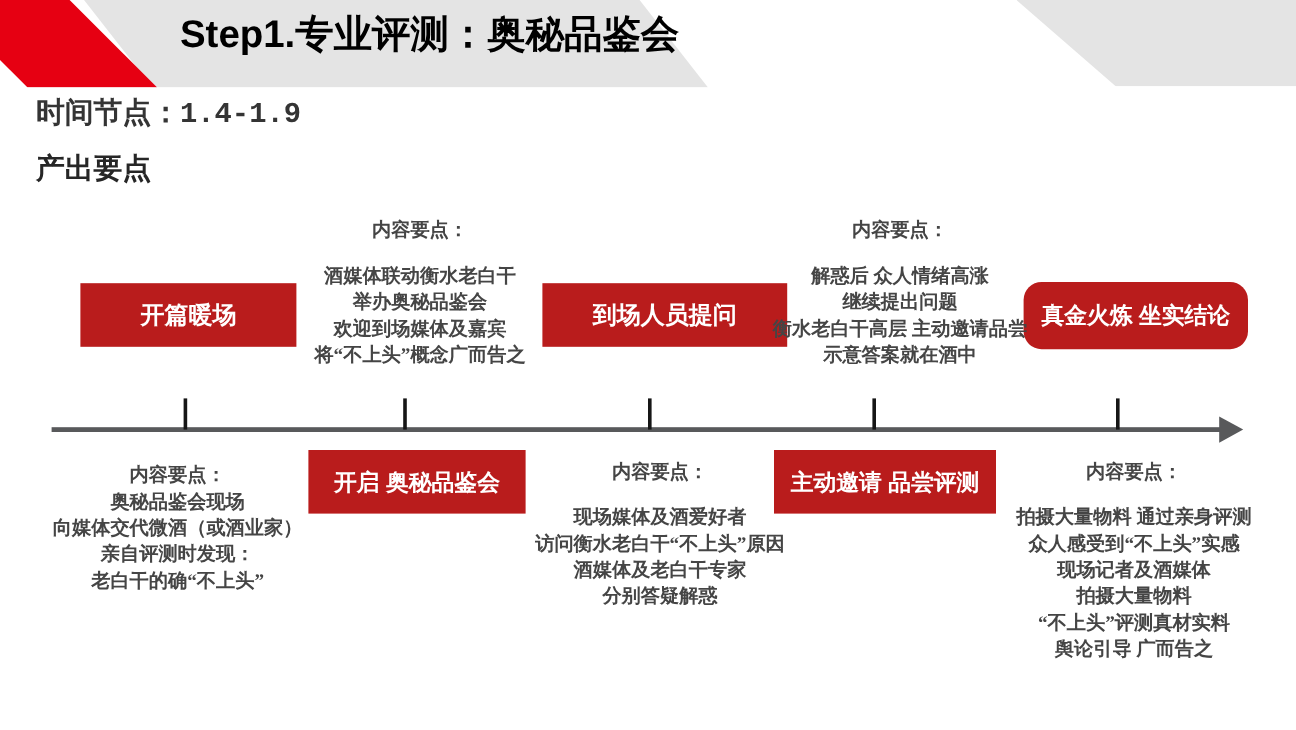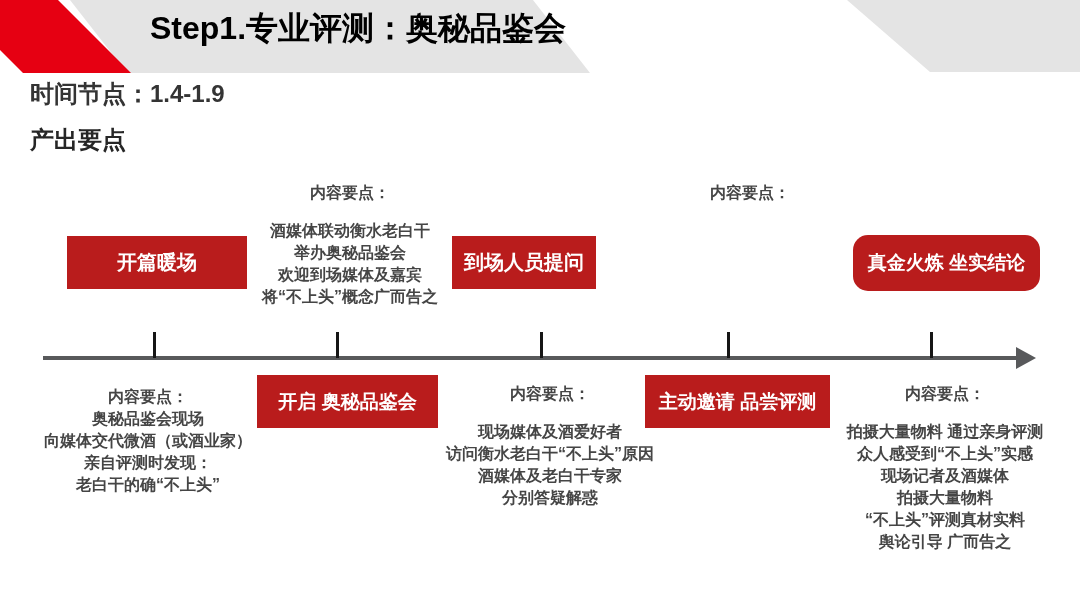--- a/index.html
+++ b/index.html
@@ -19,48 +19,48 @@
   .corner-gray{
     position:absolute;left:847px;top:0;width:233px;height:72px;background:#e4e4e4;
     clip-path:polygon(0 0,233px 0,233px 72px,83px 72px);
   }
   .title{
     position:absolute;left:150px;top:7px;margin:0;z-index:2;
     font-size:32px;font-weight:bold;color:#000;letter-spacing:0px;white-space:nowrap;
   }
   .time-node{
     position:absolute;left:30px;top:78px;
-    font-size:24px;font-weight:bold;color:#343434;white-space:nowrap;
+    font-size:24px;font-weight:bold;color:#343434;white-space:nowrap;font-family:Liberation Mono, monospace;
   }
   .section-label{
     position:absolute;left:30px;top:124px;
     font-size:24px;font-weight:bold;color:#262626;white-space:nowrap;
   }
   
   .tl-line{position:absolute;left:43px;top:356px;width:977px;height:4px;background:#58595b;}
   .tl-arrow{
     position:absolute;left:1016px;top:347px;width:0;height:0;
     border-left:20px solid #58595b;border-top:11px solid transparent;border-bottom:11px solid transparent;
   }
   .tick{position:absolute;top:332px;width:3px;height:26px;background:#161616;}
   .tick.t0{left:153px}.tick.t1{left:336px}.tick.t2{left:540px}.tick.t3{left:727px}.tick.t4{left:930px}
   
   .stage{
     position:absolute;background:#b91c1c;color:#fff;font-weight:bold;
     display:flex;align-items:center;justify-content:center;white-space:nowrap;
   }
   .stage.s-a0{left:67px;top:236px;width:180px;height:53px;font-size:20px;}
-  .stage.s-a1{left:452px;top:236px;width:144px;height:53px;font-size:20px;}
+  .stage.s-a1{left:452px;top:236px;width:204px;height:53px;font-size:20px;}
   .stage.s-a2{left:853px;top:235px;width:187px;height:56px;font-size:19px;border-radius:15px;}
   .stage.s-b0{left:257px;top:375px;width:181px;height:53px;font-size:19px;}
   .stage.s-b1{left:645px;top:375px;width:185px;height:53px;font-size:19px;}
   
   .note{
     position:absolute;text-align:center;color:#454545;font-weight:bold;
-    font-size:16px;line-height:22px;
+    font-size:16px;line-height:22px;font-family:Liberation Serif, serif;
   }
   .note .note-heading{font-size:16px;}
   .note .note-lines{margin-top:16px;}
   .note.no-gap .note-lines{margin-top:0;}
   .note.n-a0{left:225px;top:182px;width:250px;}
   .note.n-a1{left:625px;top:182px;width:250px;}
   .note.n-b0{left:28px;top:386px;width:240px;}
   .note.n-b1{left:420px;top:383px;width:260px;}
   .note.n-b2{left:815px;top:383px;width:260px;}
 </style>
@@ -96,20 +96,26 @@
     <div class="note-lines">
       <div>酒媒体联动衡水老白干</div>
       <div>举办奥秘品鉴会</div>
       <div>欢迎到场媒体及嘉宾</div>
       <div>将“不上头”概念广而告之</div>
     </div>
   </div>
 
   <div class="note n-a1">
     <div class="note-heading">内容要点：</div>
+    <div class="note-lines">
+      <div>解惑后 众人情绪高涨</div>
+      <div>继续提出问题</div>
+      <div>衡水老白干高层 主动邀请品尝</div>
+      <div>示意答案就在酒中</div>
+    </div>
   </div>
 
   <div class="note n-b0 no-gap">
     <div class="note-heading">内容要点：</div>
     <div class="note-lines">
       <div>奥秘品鉴会现场</div>
       <div>向媒体交代微酒（或酒业家）</div>
       <div>亲自评测时发现：</div>
       <div>老白干的确“不上头”</div>
     </div>

